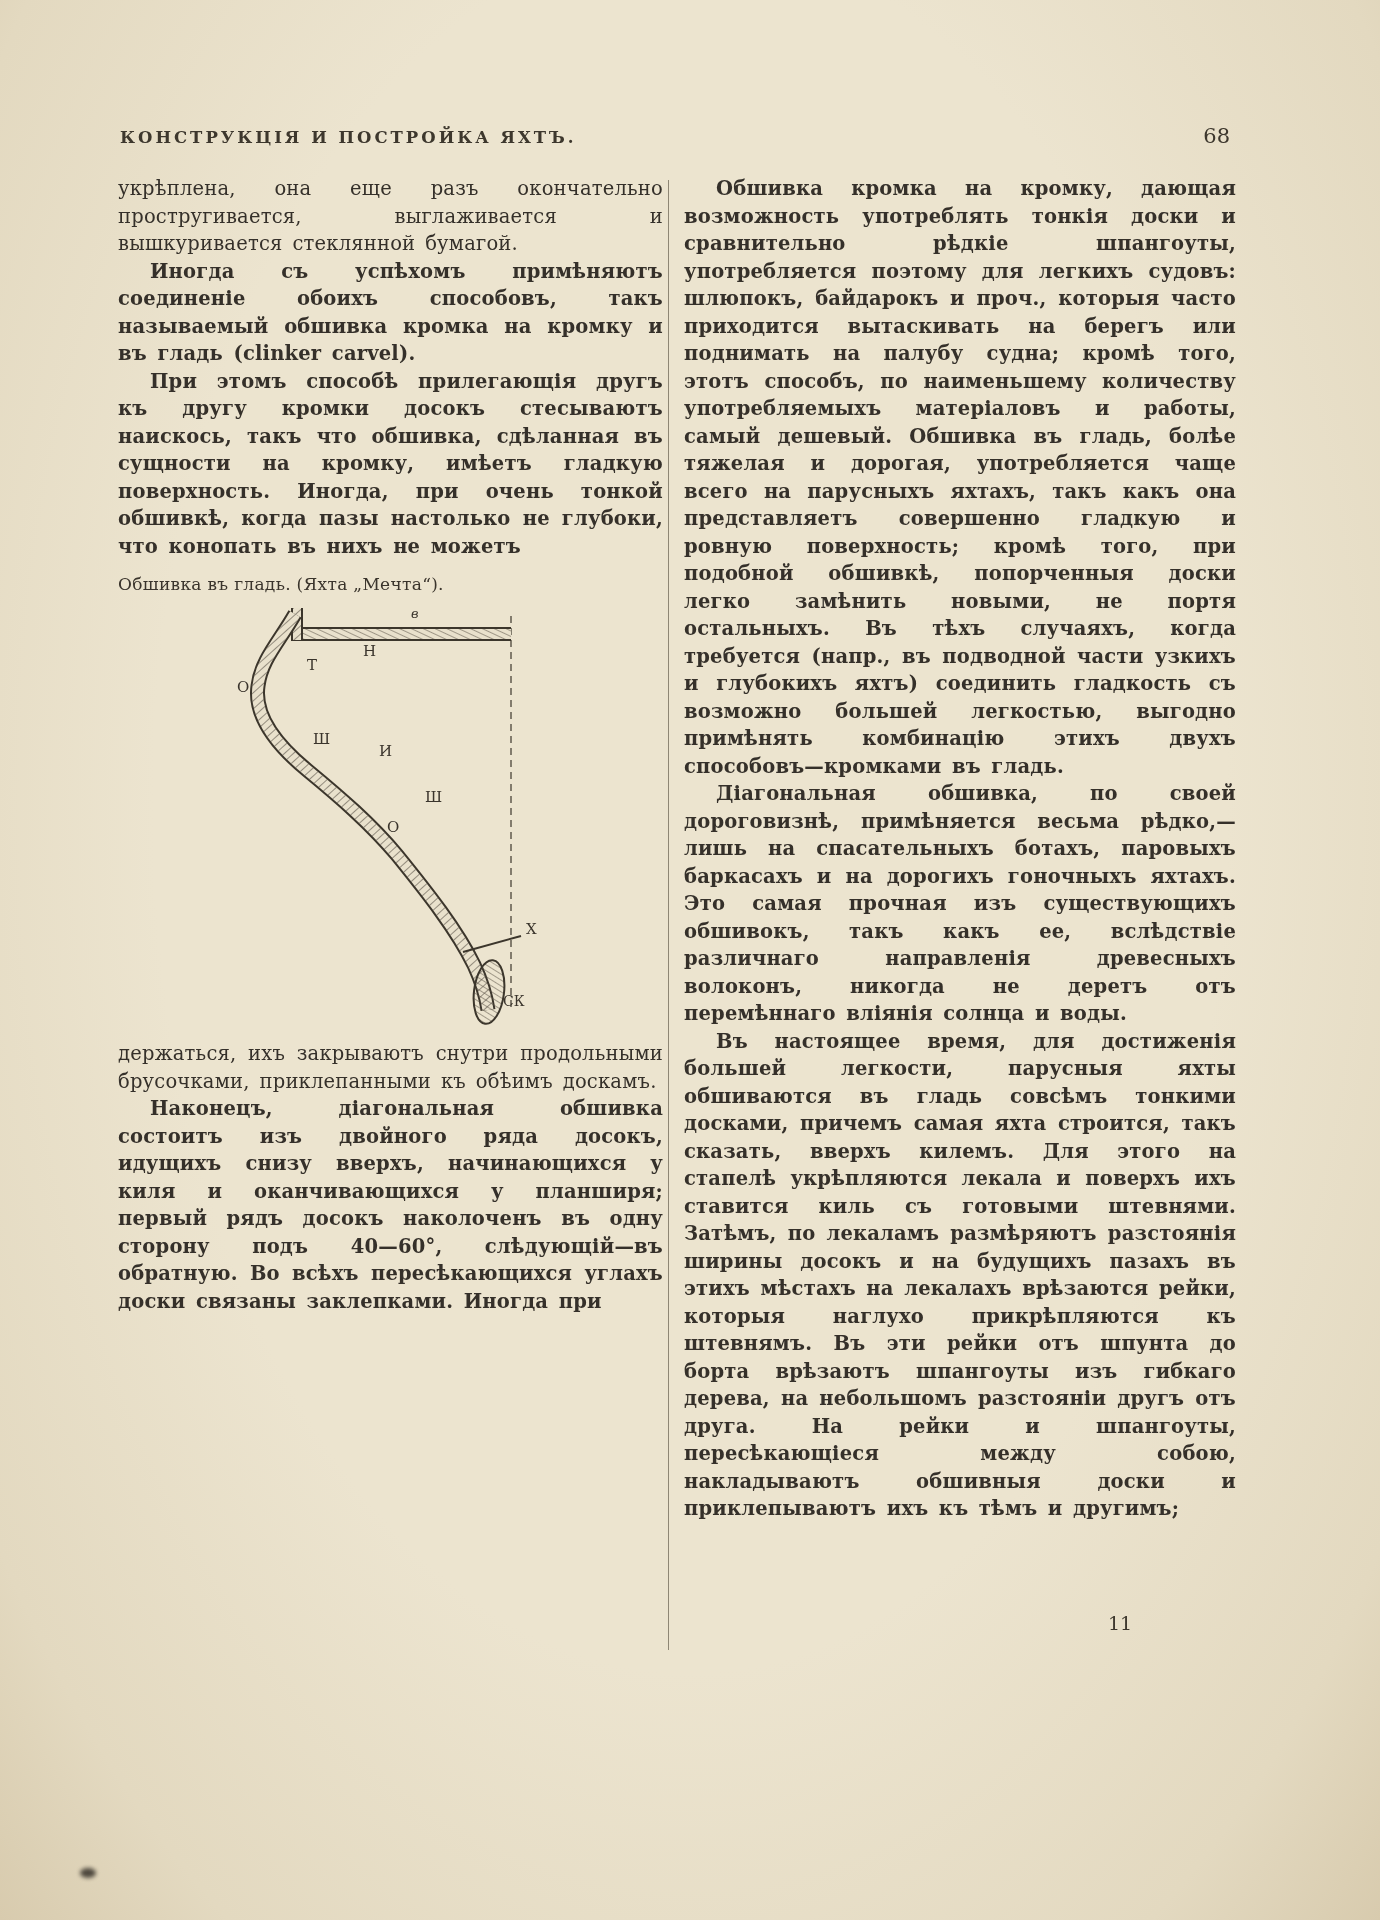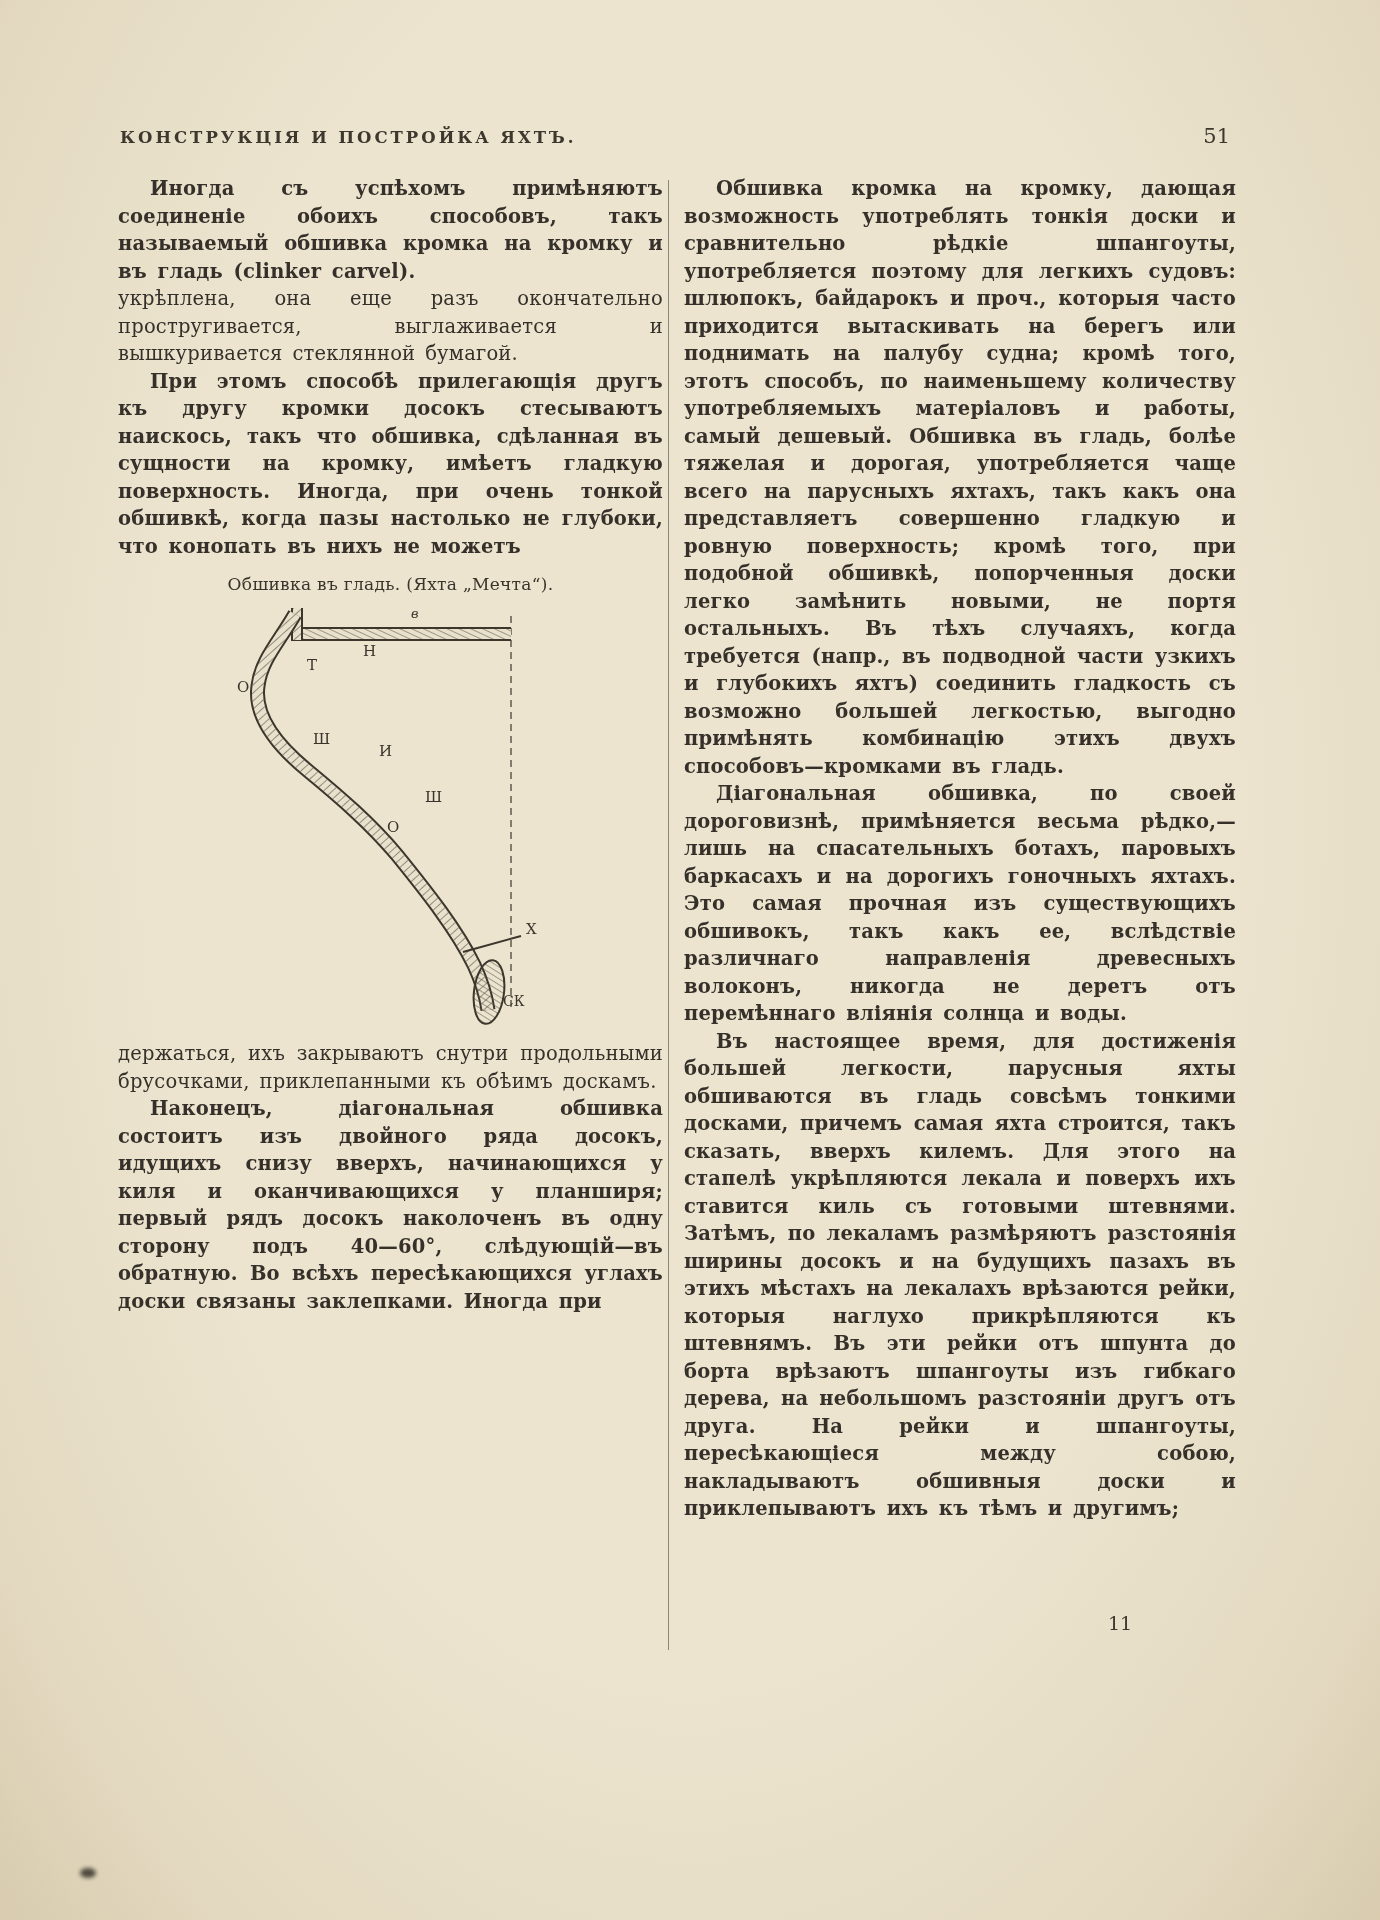--- a/index.html
+++ b/index.html
@@ -37,21 +37,21 @@
   }
   p.body-par {
     margin:0;
     font-size:19.5px; line-height:27.5px;
     letter-spacing:.2px; word-spacing:3.5px;
     text-align:justify;
   }
   p.indent { text-indent:32px;font-weight:bold; }
   .figure-block { margin:14px 0 10px 0; }
   .fig-title {
-    text-align:center; font-size:17px; letter-spacing:.3px;
+    font-size:17px; letter-spacing:.3px;
     margin:14px 0 6px 0; color:#3a342c;
   }
   .fig-art { display:block; margin:0 auto; }
   .fig-caption {
     font-style:italic; font-size:16.5px; line-height:22.5px;
     text-align:justify; margin-top:10px; color:#3a342c;
   }
   .signature-mark {
     position:absolute; left:1108px; top:1612px;
     font-size:19px; color:#3d372d;
@@ -60,28 +60,28 @@
 </style>
 </head>
 <body>
 
 <div class="page">
 
   <div class="corner-smudge"></div>
 
   <div class="header-row">
     <div class="running-head">КОНСТРУКЦІЯ И ПОСТРОЙКА ЯХТЪ.</div>
-    <div class="page-number">51</div>
+    <div class="page-number">68</div>
   </div>
 
   <div class="divider"></div>
 
   <div class="col col-left">
+    <p class="body-par">укрѣплена, она еще разъ окончательно простругивается, выглаживается и вышкуривается стеклянной бумагой.</p>
     <p class="body-par indent">Иногда съ успѣхомъ примѣняютъ соединеніе обоихъ способовъ, такъ называемый обшивка кромка на кромку и въ гладь (clinker carvel).</p>
-    <p class="body-par">укрѣплена, она еще разъ окончательно простругивается, выглаживается и вышкуривается стеклянной бумагой.</p>
     <p class="body-par indent">При этомъ способѣ прилегающія другъ къ другу кромки досокъ стесываютъ наискось, такъ что обшивка, сдѣланная въ сущности на кромку, имѣетъ гладкую поверхность. Иногда, при очень тонкой обшивкѣ, когда пазы настолько не глубоки, что конопать въ нихъ не можетъ</p>
 
     <div class="figure-block">
       <div class="fig-title">Обшивка въ гладь. (Яхта „Мечта“).</div>
 
       <svg class="fig-art" width="340" height="430" viewBox="0 0 340 430">
         <defs>
           <pattern id="hatch" width="6" height="6" patternUnits="userSpaceOnUse" patternTransform="rotate(48)">
             <line x1="0" y1="0" x2="0" y2="6" stroke="#4b443a" stroke-width="1.1"></line>
           </pattern>

